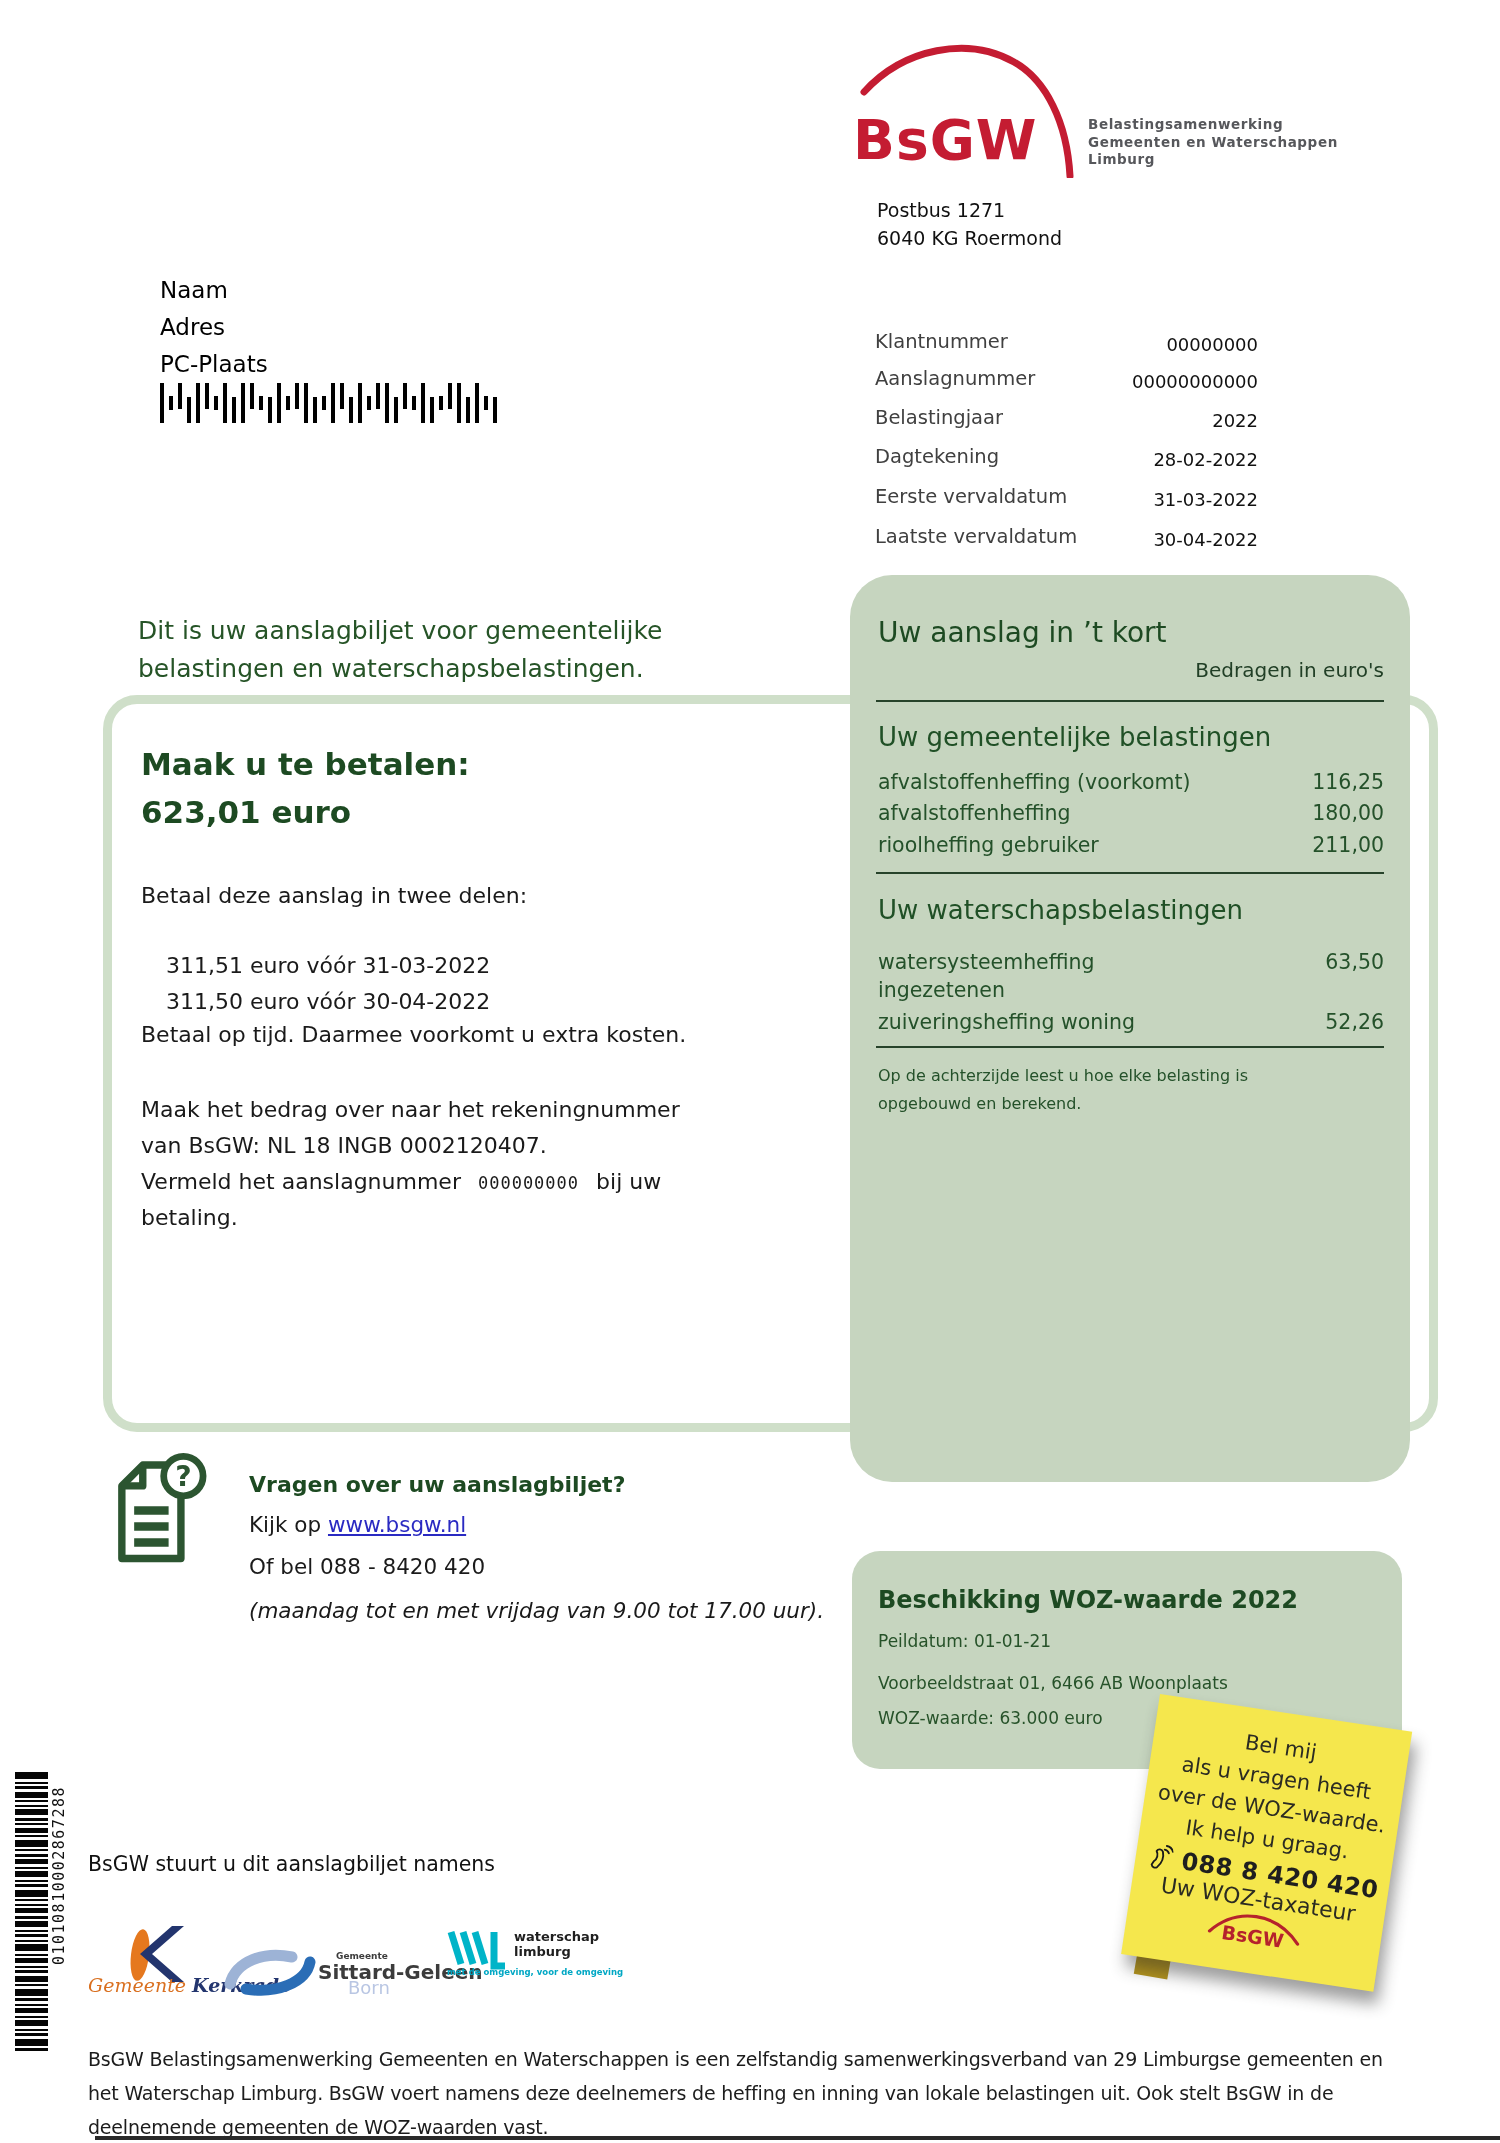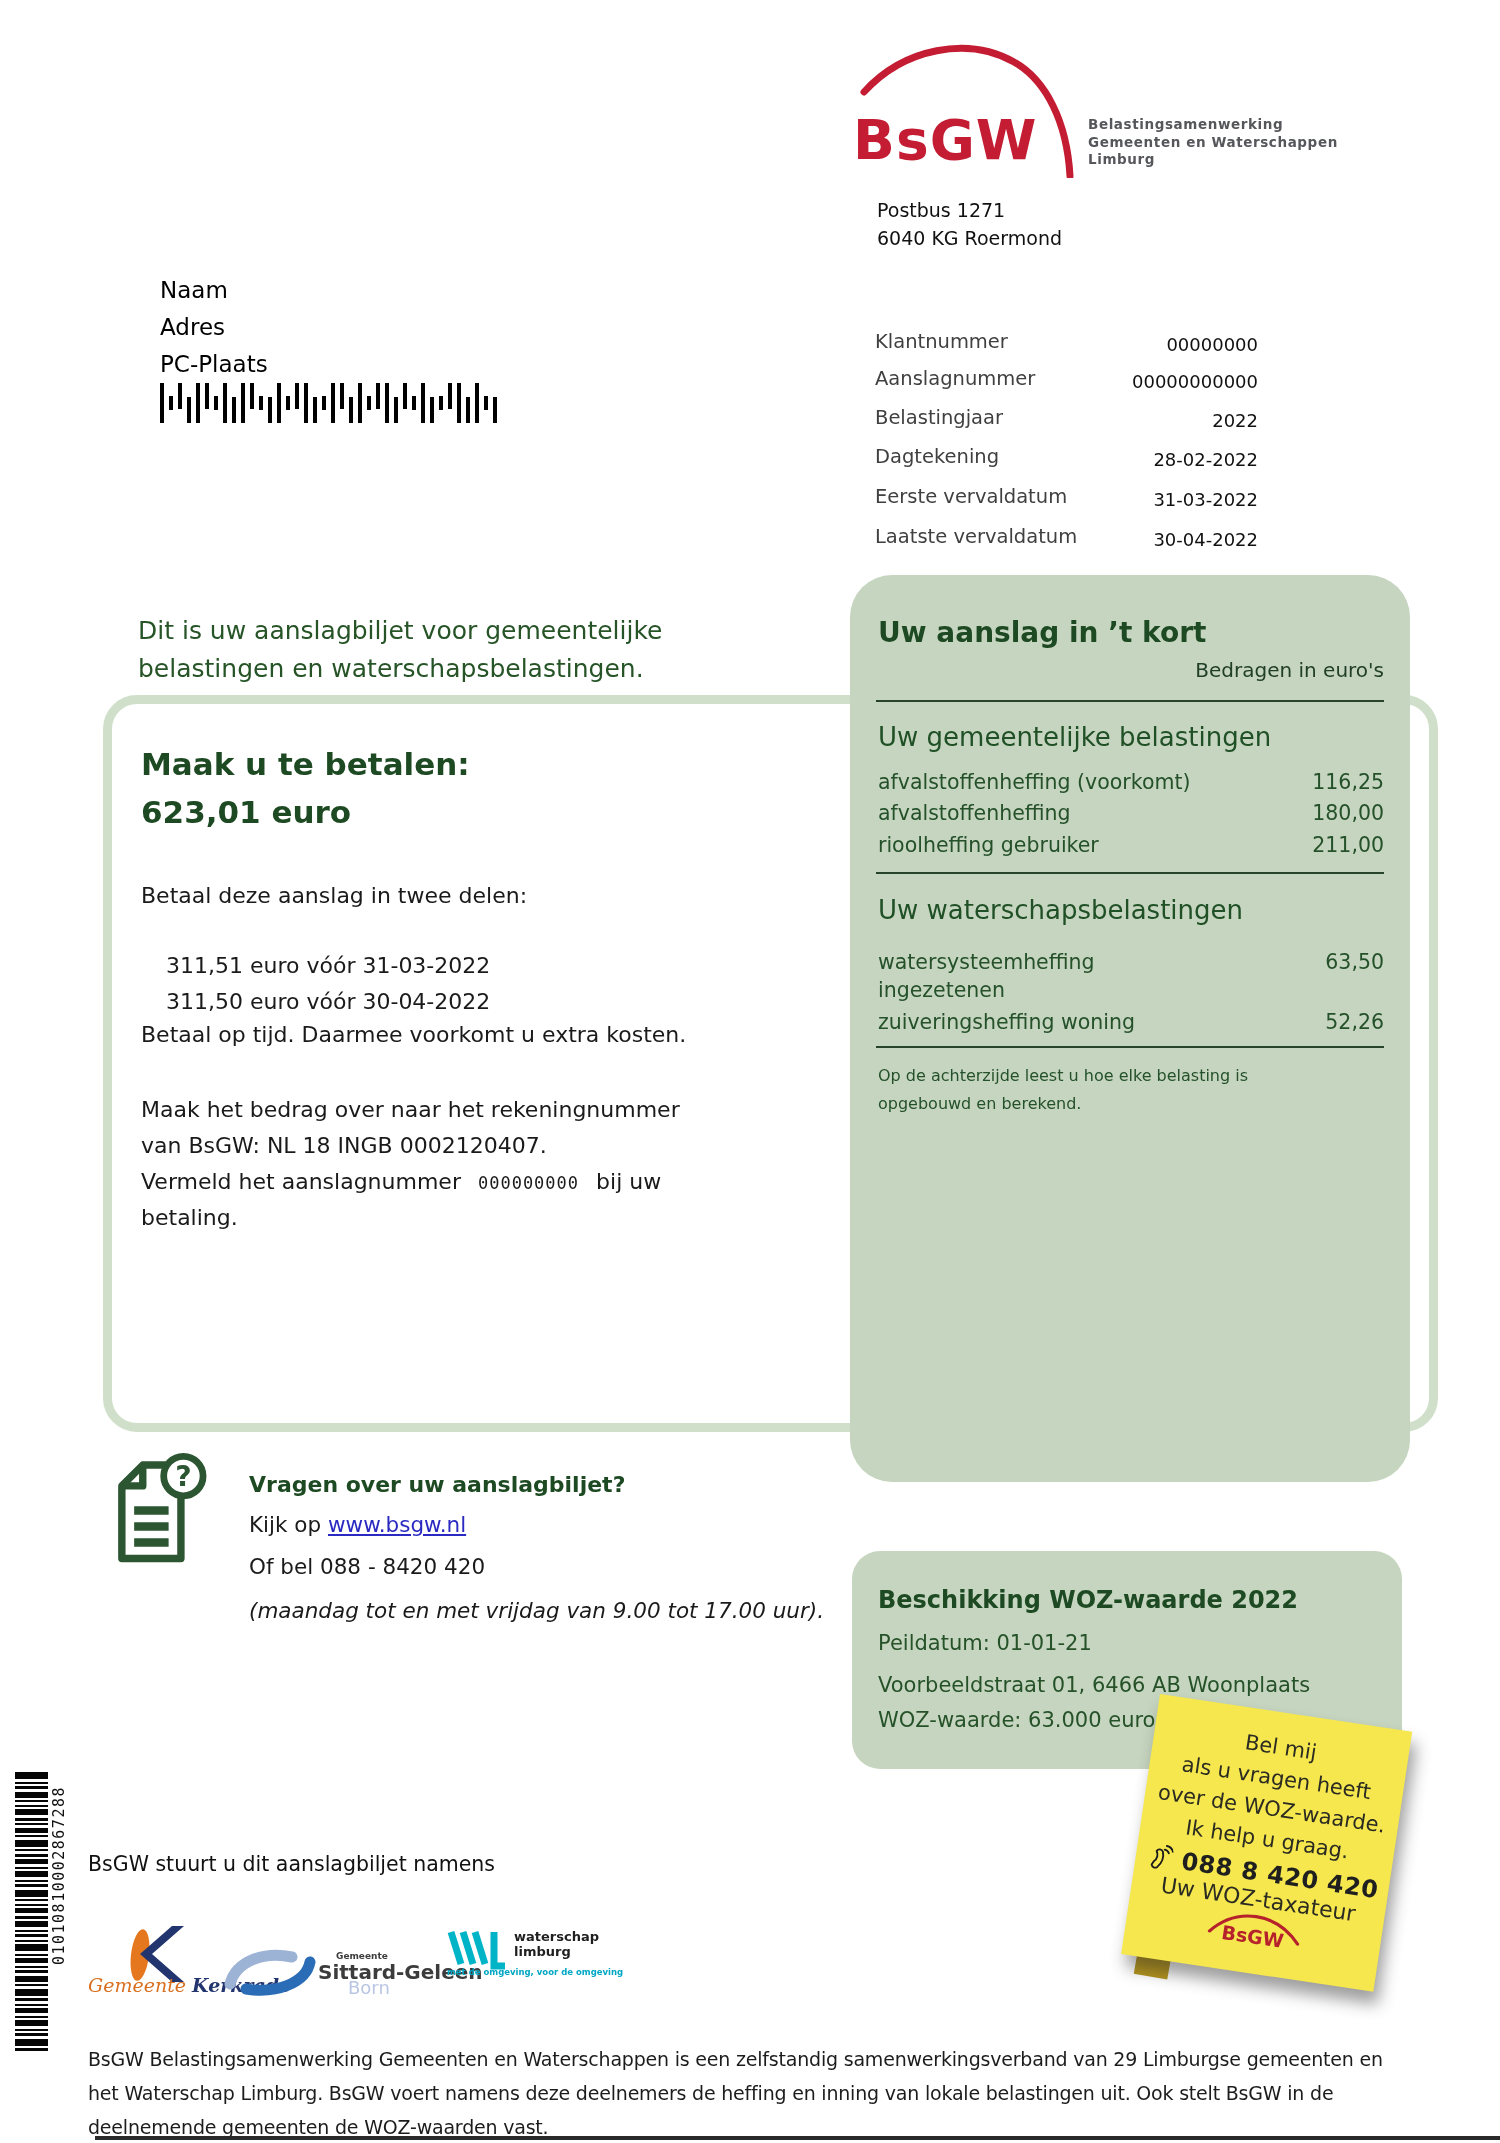--- a/index.html
+++ b/index.html
@@ -31,38 +31,38 @@
   
   .pay-box{left:103px;top:695px;width:1335px;height:737px;background:#fff;
            border:9px solid #cfdfc9;border-radius:34px;box-sizing:border-box;}
   .pay-title{left:141px;top:740px;font-size:31px;font-weight:bold;color:#1d4a22;line-height:48px;}
   .pay-line{left:141px;font-size:22px;color:#1a1a1a;}
   .pay-ind{left:166px;font-size:22px;color:#1a1a1a;}
   .mono-num{font-size:17px;letter-spacing:1px;font-family:"DejaVu Sans Mono",monospace;}
 
   
   .panel{left:850px;top:575px;width:560px;height:907px;background:#c6d5bf;border-radius:42px;}
-  .panel-title{left:878px;top:616px;font-size:28px;font-weight:bold;color:#1d4a22;}
+  .panel-title{left:878px;top:616px;font-size:28px;font-weight:normal;color:#1d4a22;}
   .panel-note-r{left:878px;top:658px;width:506px;text-align:right;font-size:20px;color:#213f26;}
   .hr{left:876px;width:508px;height:2px;background:#27432a;}
   .sec-head{left:878px;font-size:26px;color:#205026;}
   .tax-row{left:878px;width:506px;display:flex;justify-content:space-between;font-size:20.5px;color:#24512a;}
   .tax-sub{left:878px;font-size:20.5px;color:#24512a;}
   .back-note{left:878px;font-size:16px;color:#24512a;line-height:28px;}
 
   
   .help-title{left:249px;top:1472px;font-size:22px;font-weight:bold;color:#1d4a22;}
   .help-line{left:249px;font-size:21.5px;color:#1a1a1a;}
   .help-link{color:#2a2ac2;text-decoration:underline;}
   .help-hours{font-style:italic;}
 
   
   .woz{left:852px;top:1551px;width:550px;height:218px;background:#c6d5bf;border-radius:28px;}
   .woz-title{left:878px;top:1586px;font-size:24px;font-weight:bold;color:#1d4a22;}
-  .woz-line{left:878px;font-size:21px;color:#265229;}
+  .woz-line{left:878px;font-size:17px;color:#265229;}
 
   
   .note-fold{left:1138px;top:1925px;width:34px;height:52px;background:#b5951d;transform:rotate(10deg);}
   .note{left:1160px;top:1694px;width:255px;height:263px;background:#f5e74d;transform:rotate(8.5deg);
         transform-origin:top left;box-shadow:6px 12px 16px rgba(40,40,40,.45);
         text-align:center;color:#2b2b22;}
   .note-lines{padding-top:20px;font-size:21px;line-height:31px;}
   .note-phone{margin-top:4px;display:flex;align-items:center;justify-content:center;gap:8px;
               font-size:24px;font-weight:bold;color:#1f1f1f;letter-spacing:.5px;}
   .note-role{font-size:22px;}

